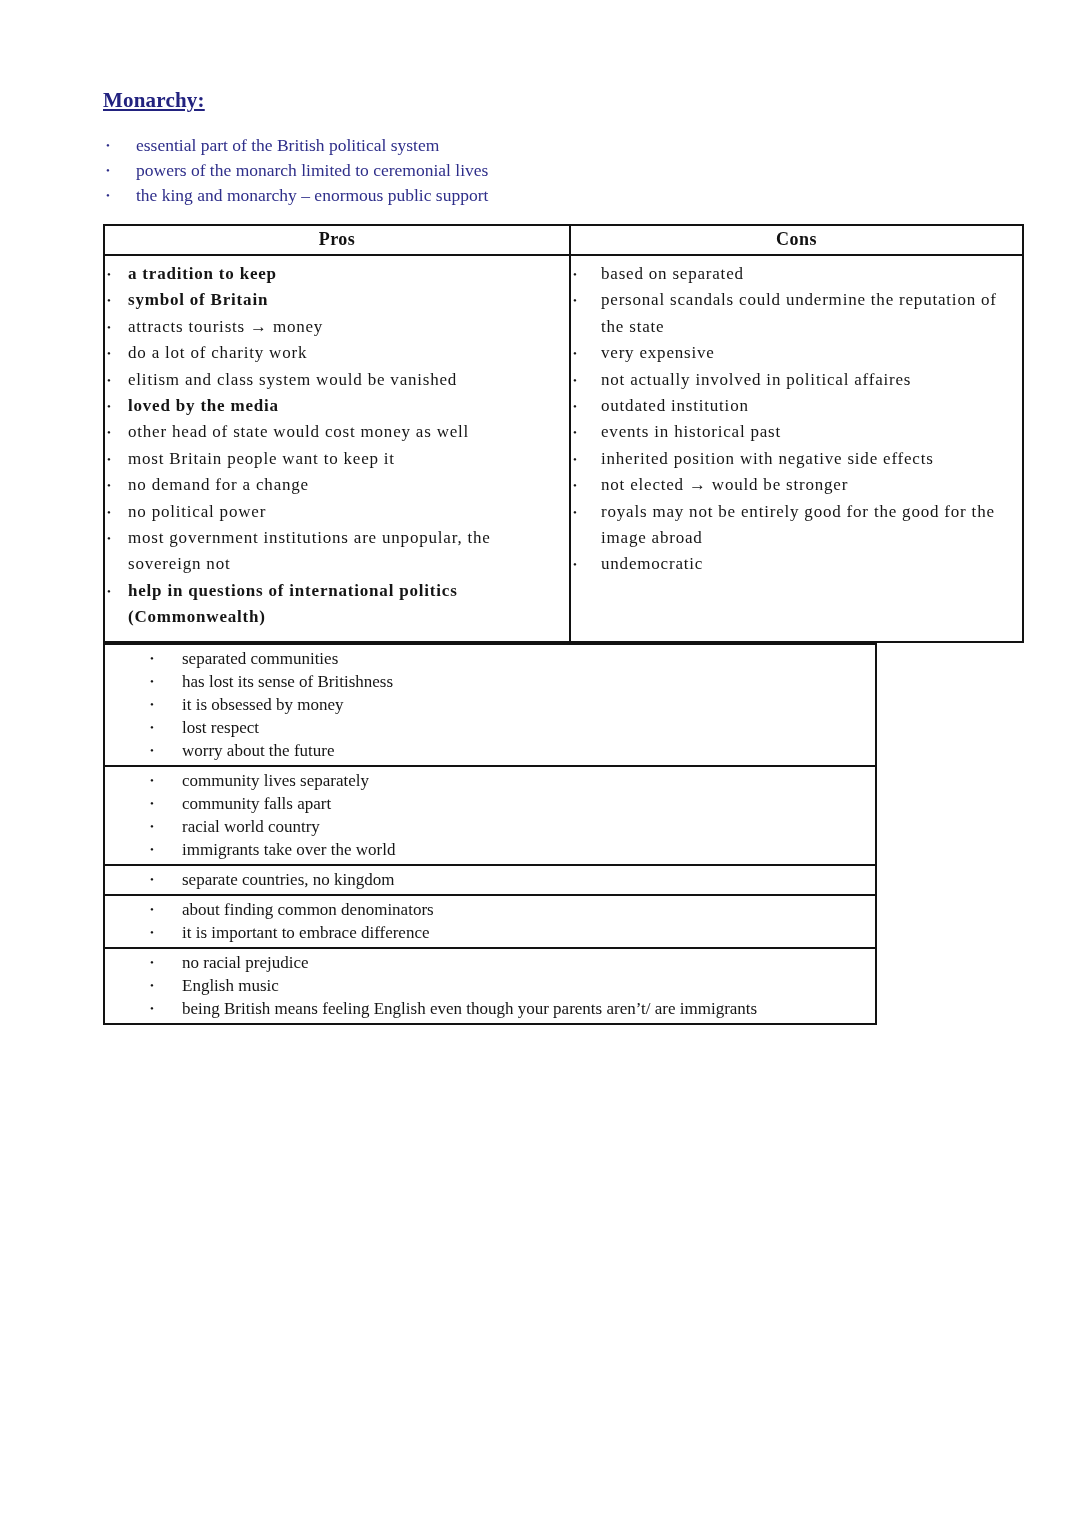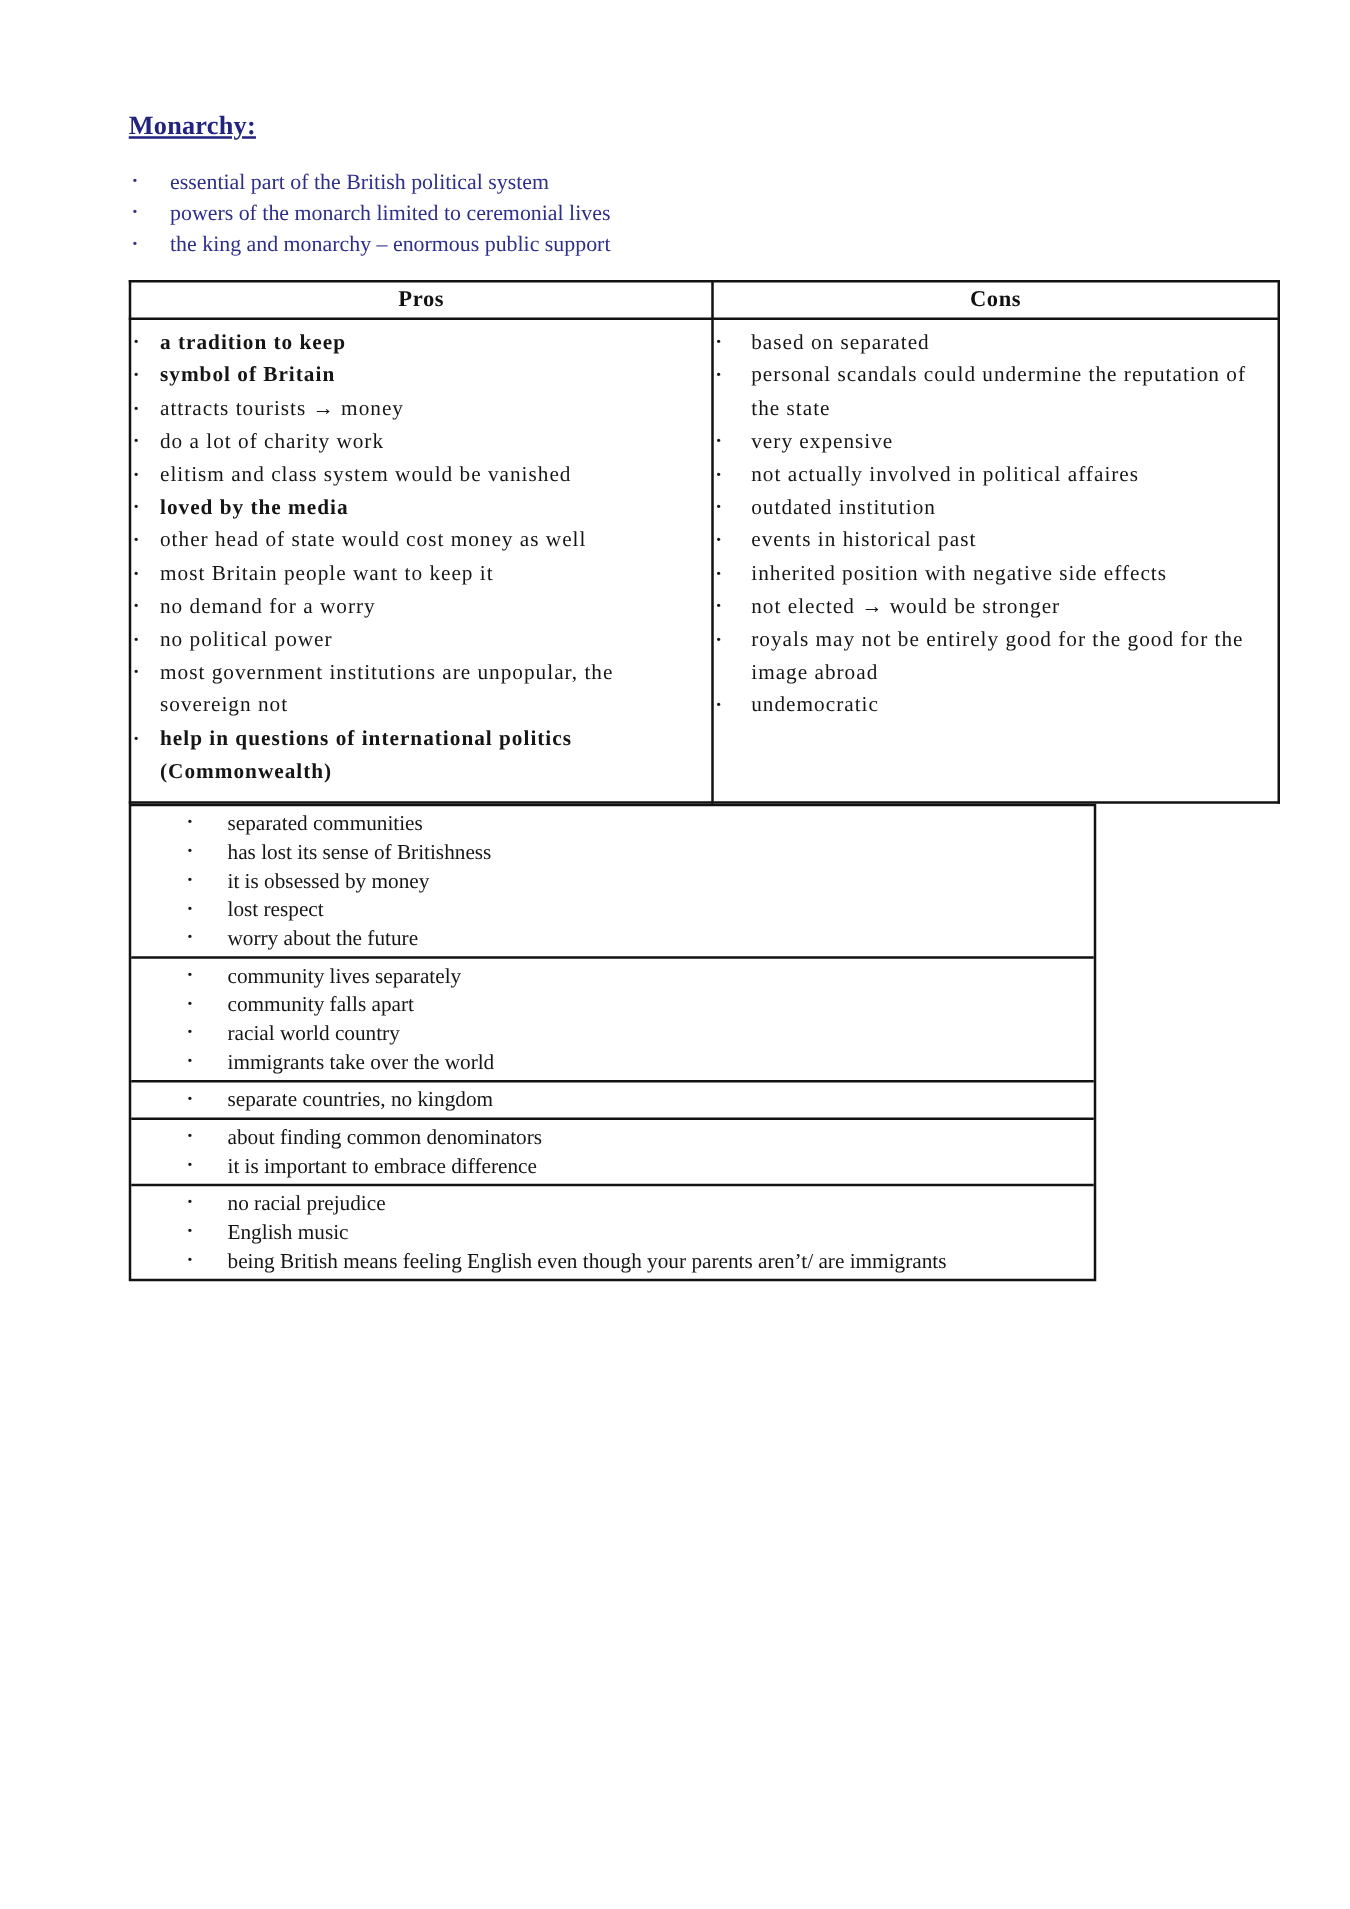--- a/index.html
+++ b/index.html
@@ -148,21 +148,21 @@
             <div class="li">
               <span class="dot">•</span>
               <span class="tx">other head of state would cost money as well</span>
             </div>
             <div class="li">
               <span class="dot">•</span>
               <span class="tx">most Britain people want to keep it</span>
             </div>
             <div class="li">
               <span class="dot">•</span>
-              <span class="tx">no demand for a worry</span>
+              <span class="tx">no demand for a change</span>
             </div>
             <div class="li">
               <span class="dot">•</span>
               <span class="tx">no political power</span>
             </div>
             <div class="li">
               <span class="dot">•</span>
               <span class="tx">most government institutions are unpopular, the sovereign not</span>
             </div>
             <div class="li bold">

